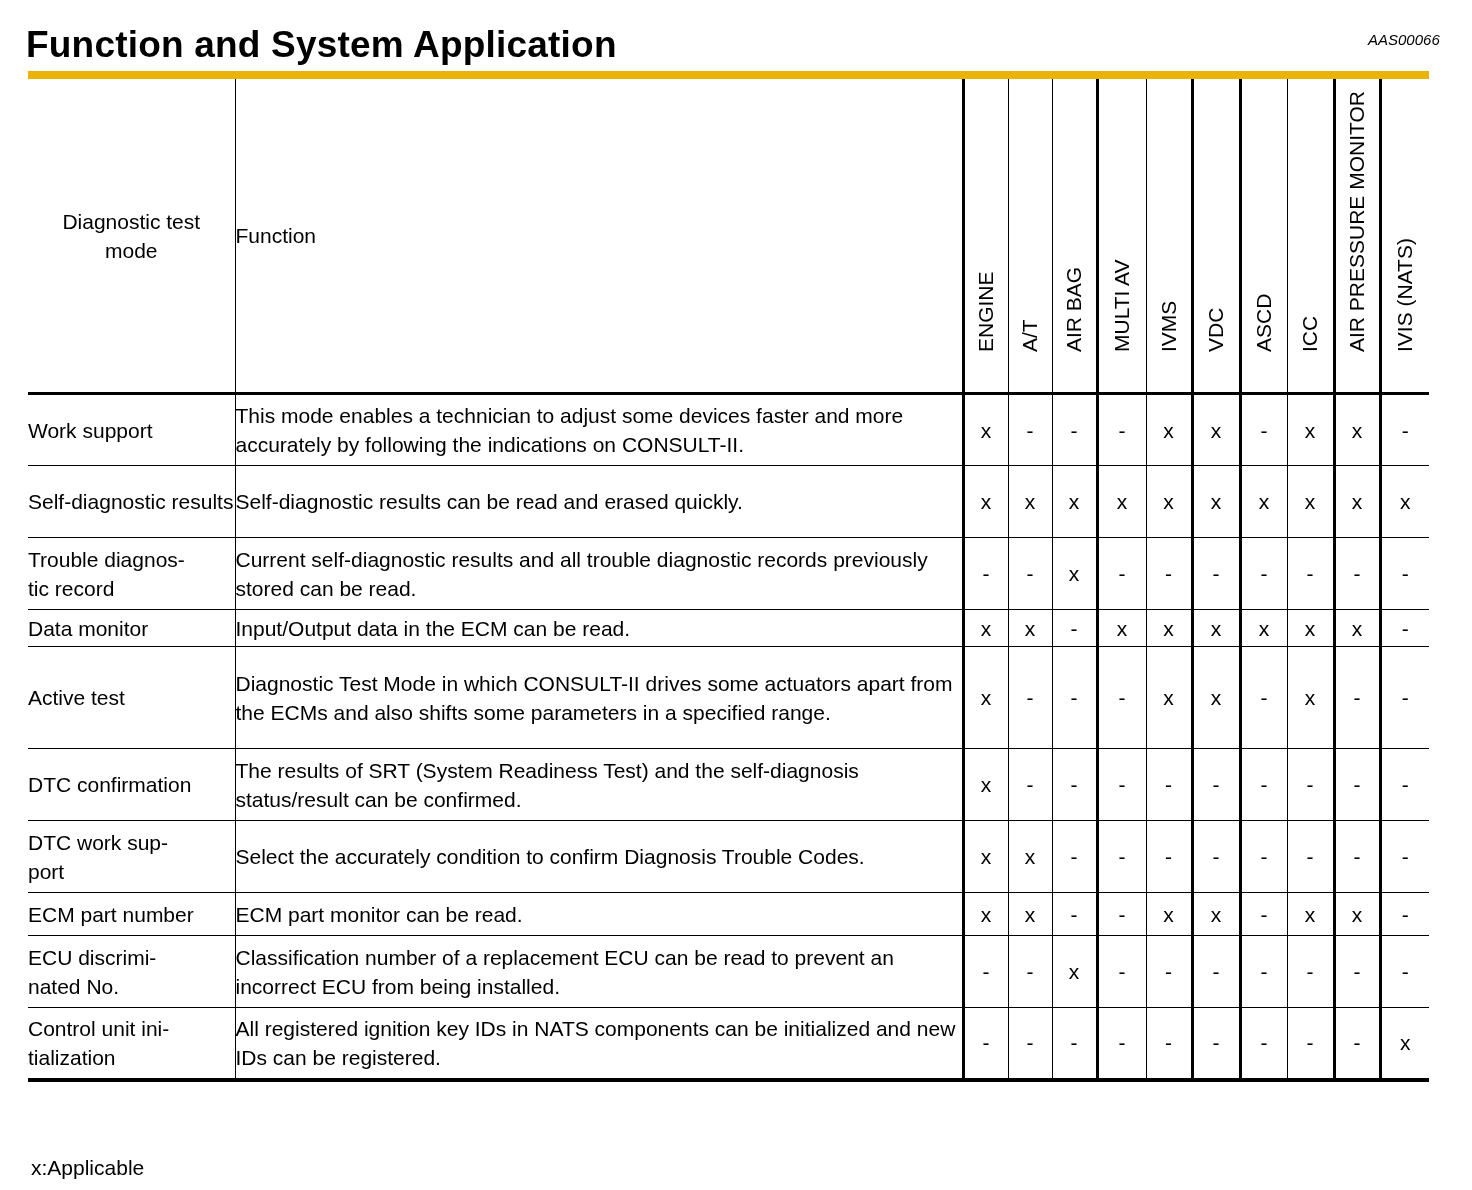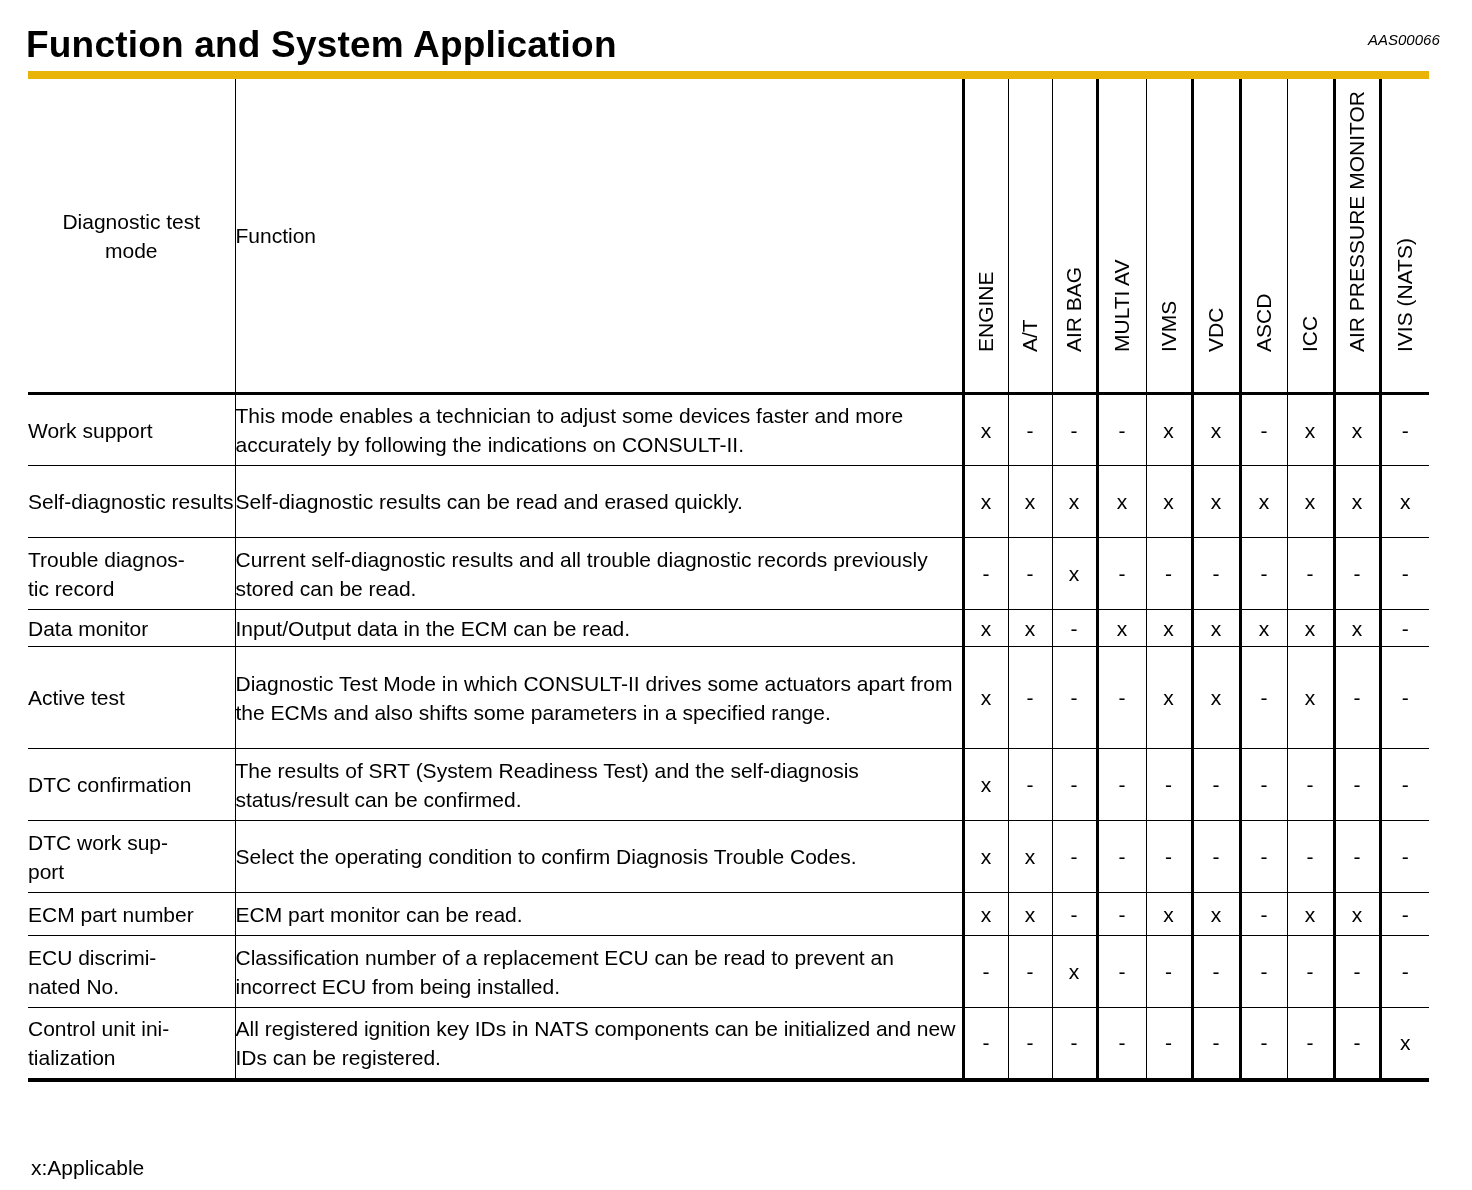--- a/index.html
+++ b/index.html
@@ -186,21 +186,21 @@
         <td class="mark heavy-l">-</td>
         <td class="mark">-</td>
         <td class="mark heavy-l">-</td>
         <td class="mark heavy-l">-</td>
         <td class="mark">-</td>
         <td class="mark heavy-l">-</td>
         <td class="mark heavy-l">-</td>
       </tr>
       <tr style="height: 72px;">
         <td class="mode">DTC work sup-<br>port</td>
-        <td class="func">Select the operating condition to confirm Diagnosis Trouble Codes.</td>
+        <td class="func">Select the accurately condition to confirm Diagnosis Trouble Codes.</td>
         <td class="mark heavy-l">x</td>
         <td class="mark">x</td>
         <td class="mark">-</td>
         <td class="mark heavy-l">-</td>
         <td class="mark">-</td>
         <td class="mark heavy-l">-</td>
         <td class="mark heavy-l">-</td>
         <td class="mark">-</td>
         <td class="mark heavy-l">-</td>
         <td class="mark heavy-l">-</td>

